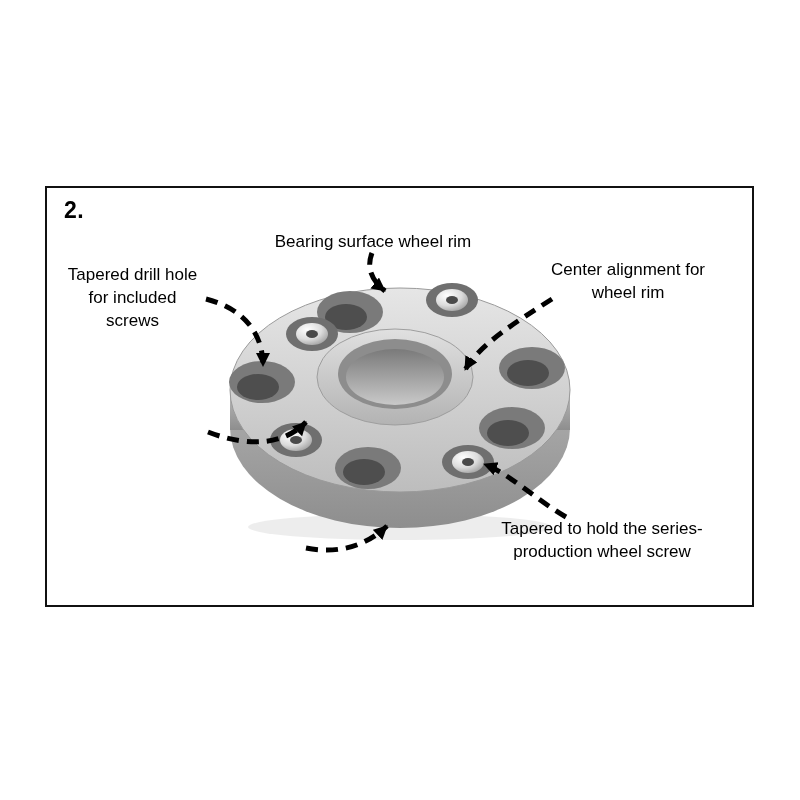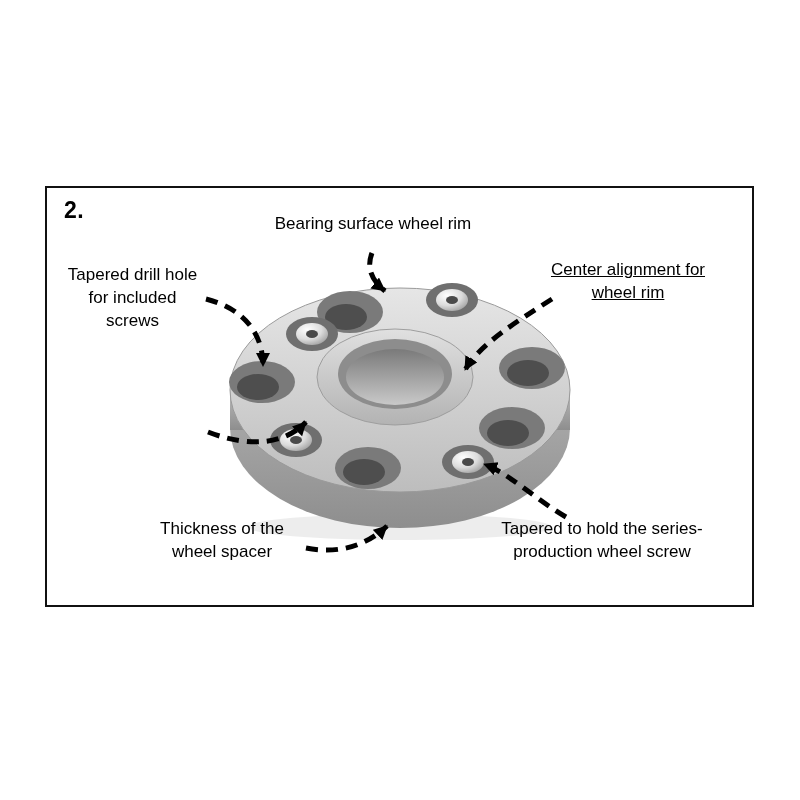--- a/index.html
+++ b/index.html
@@ -13,23 +13,23 @@
   }
   .figure-number {
     position:absolute; left:64px; top:197px;
     font-size:23px; font-weight:bold; letter-spacing:0.5px;
   }
   .illus { position:absolute; left:0; top:0; width:800px; height:800px; }
   .label {
     position:absolute; font-size:17px; line-height:23px; text-align:center;
     white-space:pre-line; color:#000;
   }
-  #lbl-bearing   { left:248px; top:212px; width:250px; }
+  #lbl-bearing   { left:248px; top:230px; width:250px; }
   #lbl-tapered   { left:40px;  top:263px; width:185px; }
-  #lbl-center    { left:528px; top:258px; width:200px;text-decoration:underline; }
+  #lbl-center    { left:528px; top:258px; width:200px; }
   #lbl-bezel     { left:88px;  top:413px; width:118px; }
   #lbl-thickness { left:141px; top:517px; width:162px; }
   #lbl-thread    { left:486px; top:517px; width:232px; }
 </style>
 </head>
 <body>
 
 <div class="page">
 
   <div class="frame"></div>
@@ -133,18 +133,16 @@
   </svg>
 
   <div class="figure-number">2.</div>
 
   <div class="label" id="lbl-bearing">Bearing surface wheel rim</div>
   <div class="label" id="lbl-tapered">Tapered drill hole
 for included
 screws</div>
   <div class="label" id="lbl-center">Center alignment for
 wheel rim</div>
-  <div class="label" id="lbl-thickness">Thickness of the
-wheel spacer</div>
   <div class="label" id="lbl-thread">Tapered to hold the series-
 production wheel screw</div>
 
 </div>
 
 </body></html>

